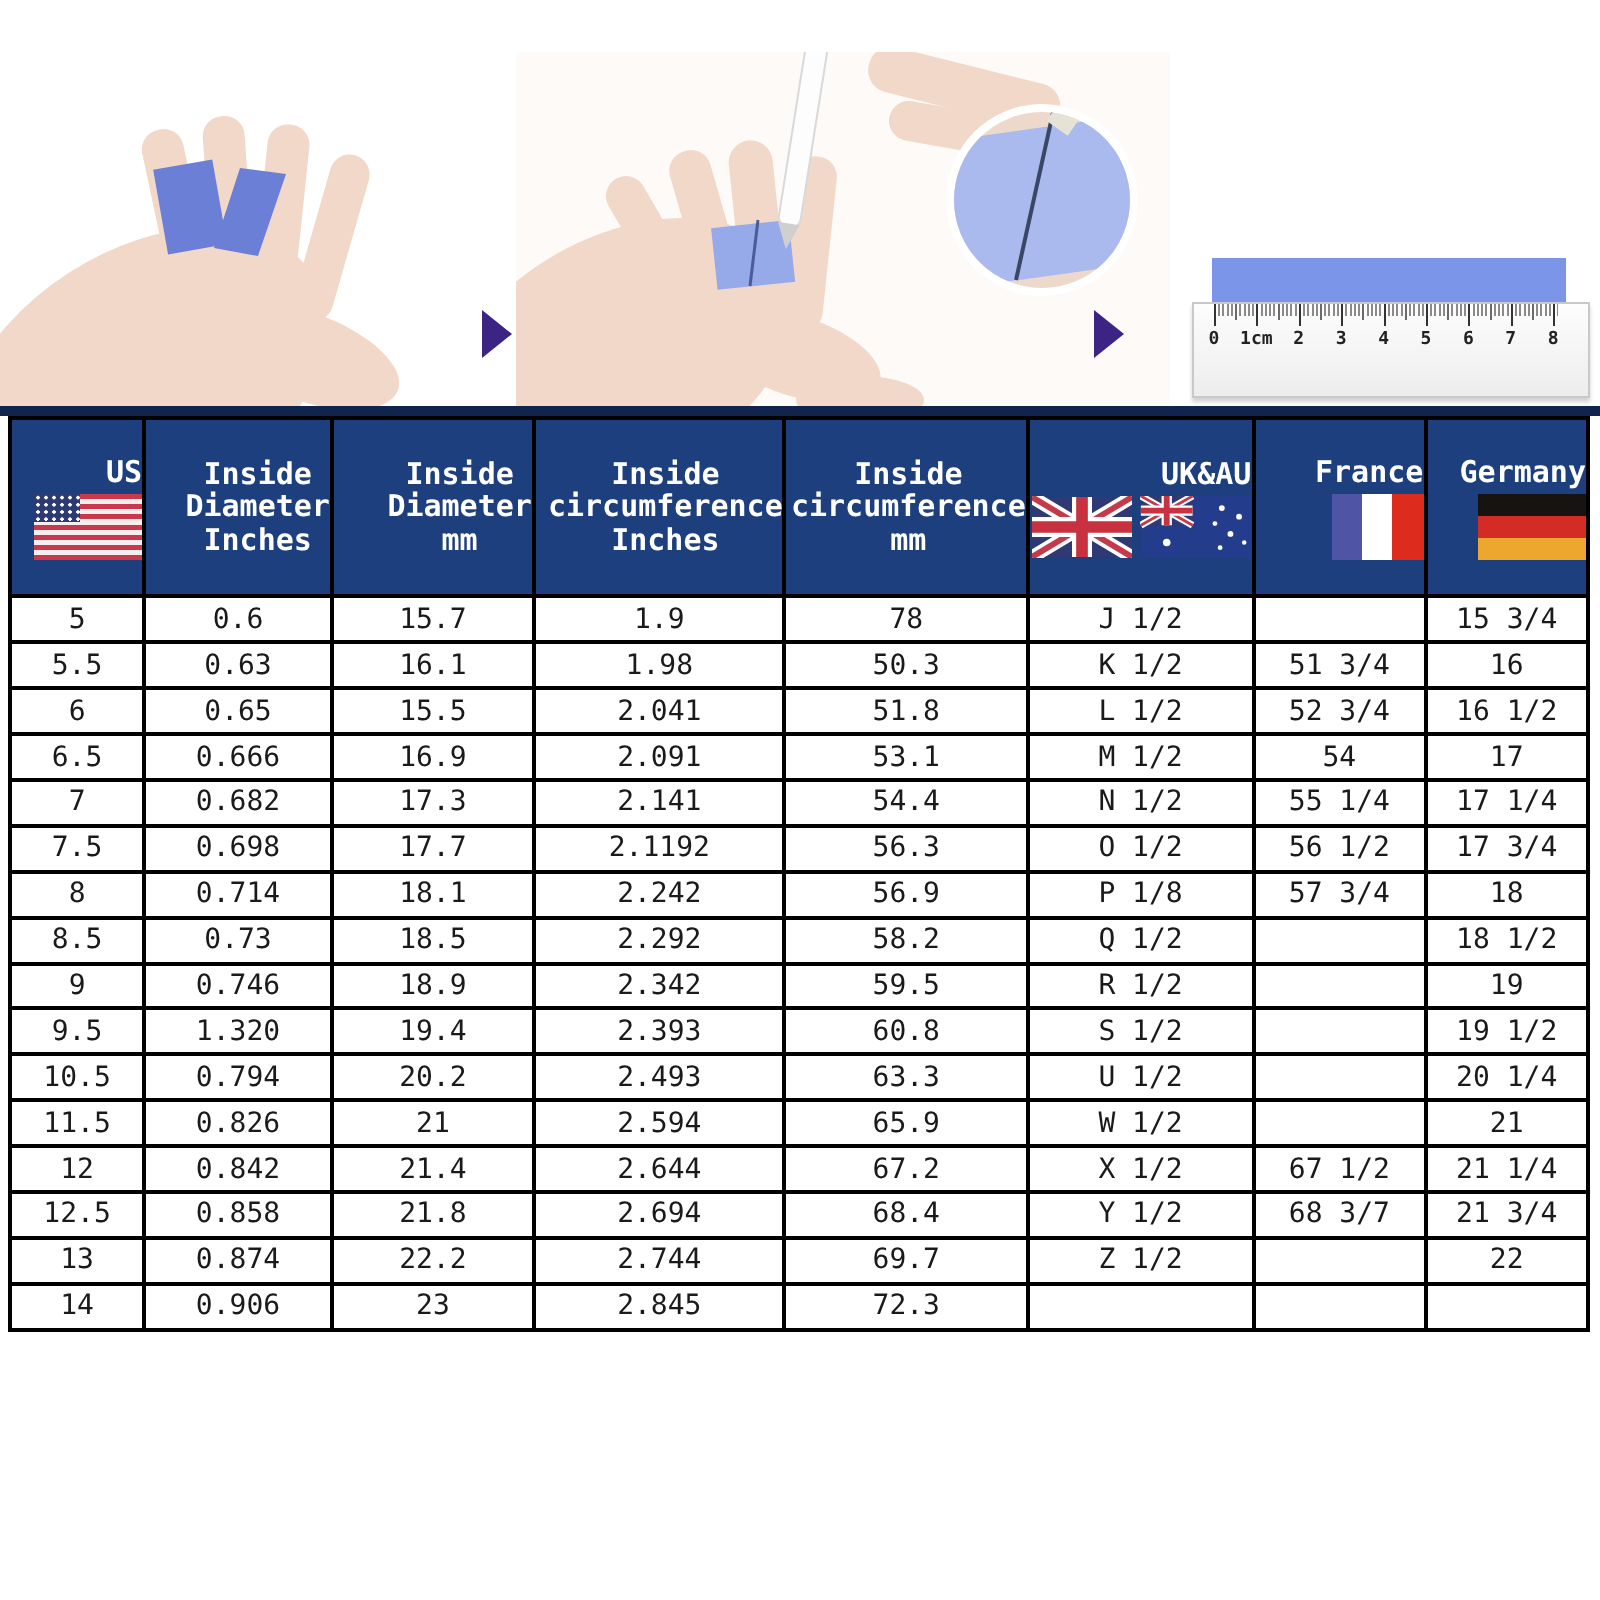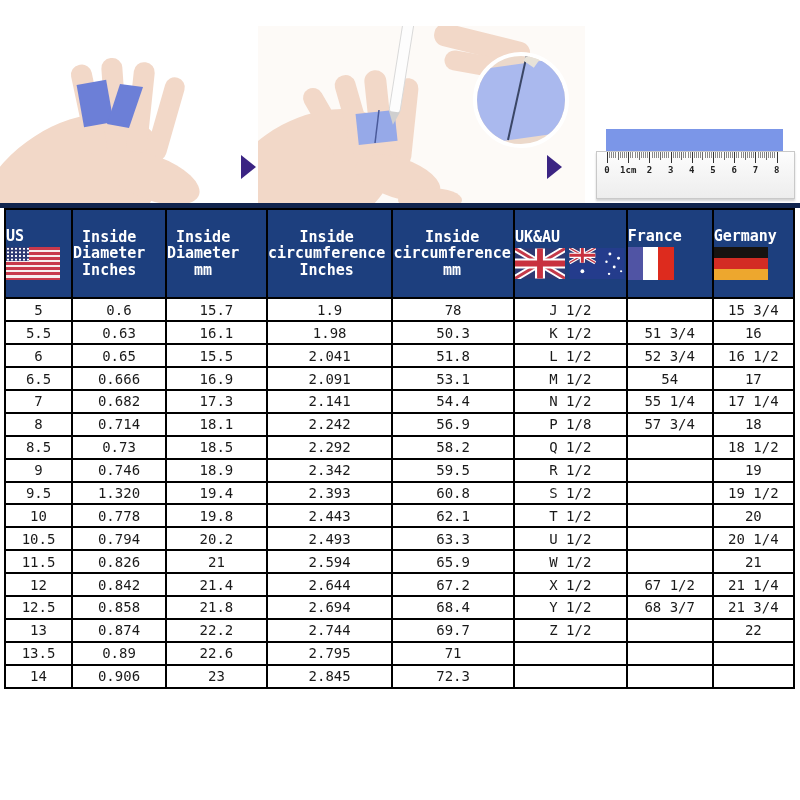--- a/index.html
+++ b/index.html
@@ -31,21 +31,21 @@
   .ruler-labels{position:absolute;left:10px;top:13px;width:173px;height:12px;}
   .ruler-labels span{position:absolute;transform:translateX(-50%);font-size:9px;font-weight:bold;color:#222;}
 
   
   .table-top-bar{position:absolute;left:0;top:203px;width:800px;height:5px;background:#10244e;}
   table.size{position:absolute;left:4px;top:208px;width:791px;border-collapse:collapse;table-layout:fixed;}
   table.size th{background:#1d3f7e;color:#fff;border:2px solid #000;font-size:15px;font-weight:bold;
                 line-height:1.12;white-space:pre-line;padding:1px 0;vertical-align:middle;text-align:center;}
   table.size td{border:2px solid #000;height:20.9px;padding:0;text-align:center;
                 font-size:14px;color:#1a1a1a;background:#fff;line-height:1;}
-  .th-inner{display:flex;flex-direction:column;align-items:flex-start;justify-content:center;gap:2px;min-height:50px;}
+  .th-inner{display:flex;flex-direction:column;align-items:flex-end;justify-content:center;gap:2px;min-height:50px;}
   .flag-row{display:flex;gap:4px;align-items:center;justify-content:center;}
 
   
   .flag-us{width:54px;height:33px;position:relative;
            background:repeating-linear-gradient(180deg,#c8394b 0 2.55px,#f6eeee 2.55px 5.1px);}
   .flag-us::after{content:"";position:absolute;left:0;top:0;width:23px;height:14px;background-color:#2e3a74;
            background-image:radial-gradient(circle,#fff .8px,transparent 1px);background-size:4px 3.6px;}
   .flag-fr{width:46px;height:33px;display:flex;}
   .flag-fr i{flex:1;}
   .flag-fr i:nth-child(1){background:#5054a4;}
@@ -271,20 +271,30 @@
           <td>7</td>
           <td>0.682</td>
           <td>17.3</td>
           <td>2.141</td>
           <td>54.4</td>
           <td>N 1/2</td>
           <td>55 1/4</td>
           <td>17 1/4</td>
         </tr>
         <tr>
+          <td>7.5</td>
+          <td>0.698</td>
+          <td>17.7</td>
+          <td>2.1192</td>
+          <td>56.3</td>
+          <td>O 1/2</td>
+          <td>56 1/2</td>
+          <td>17 3/4</td>
+        </tr>
+        <tr>
           <td>8</td>
           <td>0.714</td>
           <td>18.1</td>
           <td>2.242</td>
           <td>56.9</td>
           <td>P 1/8</td>
           <td>57 3/4</td>
           <td>18</td>
         </tr>
         <tr>
@@ -311,30 +321,20 @@
           <td>9.5</td>
           <td>1.320</td>
           <td>19.4</td>
           <td>2.393</td>
           <td>60.8</td>
           <td>S 1/2</td>
           <td></td>
           <td>19 1/2</td>
         </tr>
         <tr>
-          <td>10</td>
-          <td>0.778</td>
-          <td>19.8</td>
-          <td>2.443</td>
-          <td>62.1</td>
-          <td>T 1/2</td>
-          <td></td>
-          <td>20</td>
-        </tr>
-        <tr>
           <td>10.5</td>
           <td>0.794</td>
           <td>20.2</td>
           <td>2.493</td>
           <td>63.3</td>
           <td>U 1/2</td>
           <td></td>
           <td>20 1/4</td>
         </tr>
         <tr>
@@ -371,30 +371,20 @@
           <td>13</td>
           <td>0.874</td>
           <td>22.2</td>
           <td>2.744</td>
           <td>69.7</td>
           <td>Z 1/2</td>
           <td></td>
           <td>22</td>
         </tr>
         <tr>
-          <td>13.5</td>
-          <td>0.89</td>
-          <td>22.6</td>
-          <td>2.795</td>
-          <td>71</td>
-          <td></td>
-          <td></td>
-          <td></td>
-        </tr>
-        <tr>
           <td>14</td>
           <td>0.906</td>
           <td>23</td>
           <td>2.845</td>
           <td>72.3</td>
           <td></td>
           <td></td>
           <td></td>
         </tr>
       </tbody>

